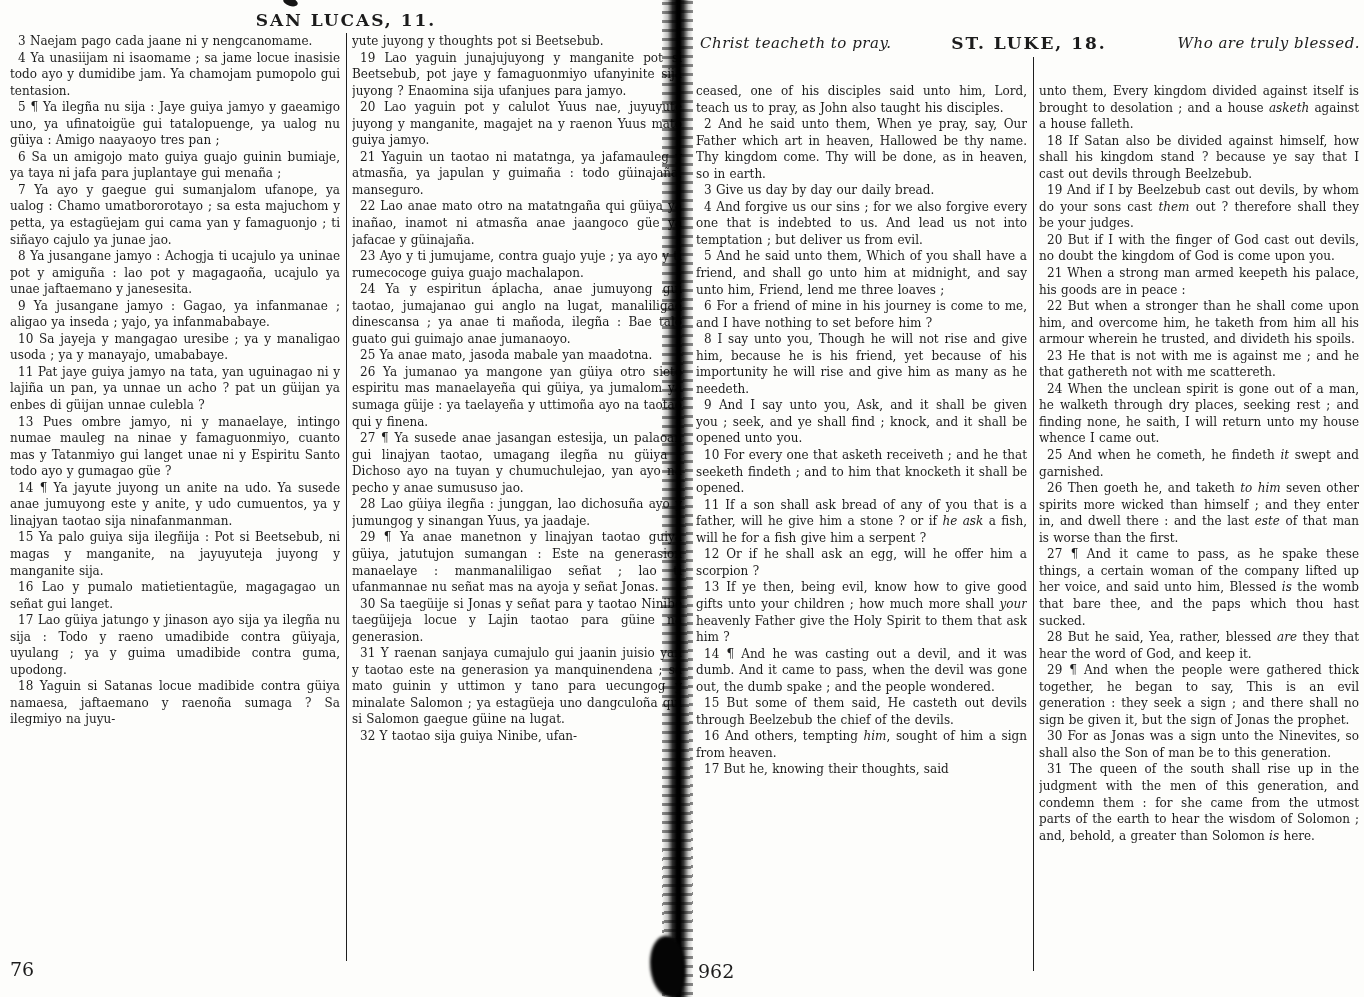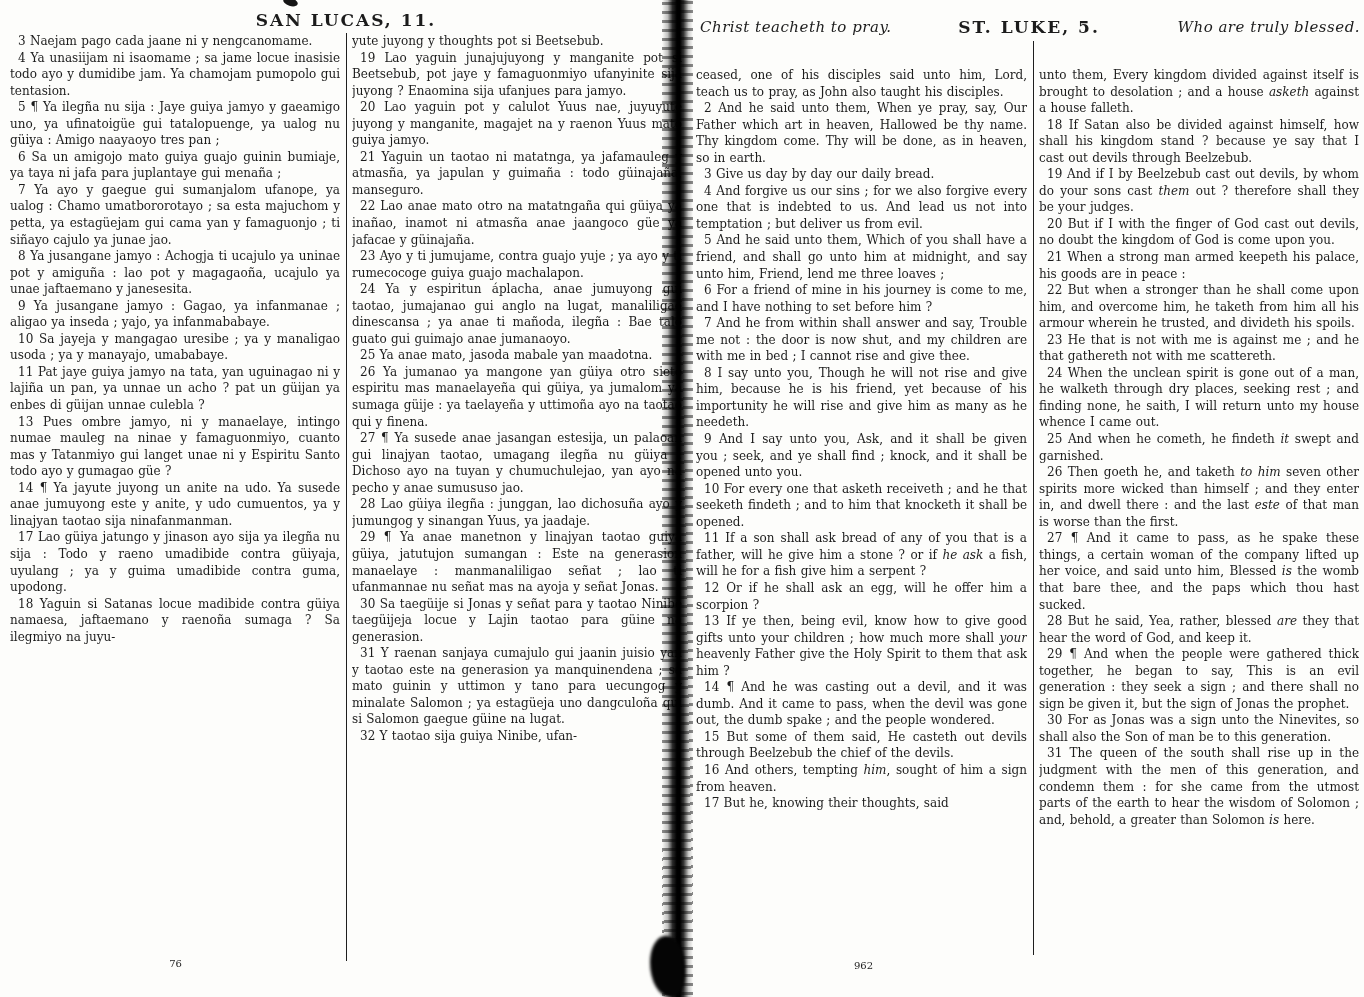--- a/index.html
+++ b/index.html
@@ -21,21 +21,21 @@
   .head-center {
     text-align: center;
     font-size: 17px; font-weight: bold;
     letter-spacing: 2px;
     height: 24px; line-height: 24px;
     white-space: nowrap;
   }
   .page-right .headrow {
     position: relative;
     height: 26px; line-height: 26px;
-    margin-top: 6px;
+    margin-top: 22px;
   }
   .head-side {
     position: absolute; top: 0;
     font-style: italic; font-size: 15px;
     letter-spacing: 0.5px;
     white-space: nowrap;
   }
   .head-left  { left: 4px; }
   .head-right { right: 2px; }
   .page-right .head-center {
@@ -62,22 +62,21 @@
   }
   .page-left .rule  { height: 928px; }
   .page-right .rule { height: 914px; }
 
   .col p { margin: 0; text-indent: 8px; }
   .col p.cont { text-indent: 0; }
   .vnum { white-space: nowrap; }
 
   .pagenum {
     position: absolute;
-    font-size: 10px;
-    text-align: center;
+    font-size: 19px;
     width: 331px;
   }
   .page-left .pagenum  { left: 0; top: 950px; }
   .page-right .pagenum { left: 2px; top: 952px; }
 
   
   .gutter {
     position: absolute; left: 662px; top: 0;
     width: 31px; height: 997px;
     background:
@@ -119,20 +118,22 @@
           <p class="verse"><span class="vnum">4</span> Ya unasiijam ni isaomame&nbsp;; sa jame locue inasisie todo ayo y dumidibe jam. Ya chamojam pumopolo gui tentasion.</p>
           <p class="verse"><span class="vnum">5</span> ¶ Ya ilegña nu sija&nbsp;: Jaye guiya jamyo y gaeamigo uno, ya ufinatoigüe gui tatalopuenge, ya ualog nu güiya&nbsp;: Amigo naayaoyo tres pan&nbsp;;</p>
           <p class="verse"><span class="vnum">6</span> Sa un amigojo mato guiya guajo guinin bumiaje, ya taya ni jafa para juplantaye gui menaña&nbsp;;</p>
           <p class="verse"><span class="vnum">7</span> Ya ayo y gaegue gui sumanjalom ufanope, ya ualog&nbsp;: Chamo umatbororotayo&nbsp;; sa esta majuchom y petta, ya estagüejam gui cama yan y famaguonjo&nbsp;; ti siñayo cajulo ya junae jao.</p>
           <p class="verse"><span class="vnum">8</span> Ya jusangane jamyo&nbsp;: Achogja ti ucajulo ya uninae pot y amiguña&nbsp;: lao pot y magagaoña, ucajulo ya unae jaftaemano y janesesita.</p>
           <p class="verse"><span class="vnum">9</span> Ya jusangane jamyo&nbsp;: Gagao, ya infanmanae&nbsp;; aligao ya inseda&nbsp;; yajo, ya infanmababaye.</p>
           <p class="verse"><span class="vnum">10</span> Sa jayeja y mangagao uresibe&nbsp;; ya y manaligao usoda&nbsp;; ya y manayajo, umababaye.</p>
           <p class="verse"><span class="vnum">11</span> Pat jaye guiya jamyo na tata, yan uguinagao ni y lajiña un pan, ya unnae un acho&nbsp;? pat un güijan ya enbes di güijan unnae culebla&nbsp;?</p>
           <p class="verse"><span class="vnum">13</span> Pues ombre jamyo, ni y manaelaye, intingo numae mauleg na ninae y famaguonmiyo, cuanto mas y Tatanmiyo gui langet unae ni y Espiritu Santo todo ayo y gumagao güe&nbsp;?</p>
           <p class="verse"><span class="vnum">14</span> ¶ Ya jayute juyong un anite na udo. Ya susede anae jumuyong este y anite, y udo cumuentos, ya y linajyan taotao sija ninafanmanman.</p>
+          <p class="verse"><span class="vnum">15</span> Ya palo guiya sija ilegñija&nbsp;: Pot si Beetsebub, ni magas y manganite, na jayuyuteja juyong y manganite sija.</p>
+          <p class="verse"><span class="vnum">16</span> Lao y pumalo matietientagüe, magagagao un señat gui langet.</p>
           <p class="verse"><span class="vnum">17</span> Lao güiya jatungo y jinason ayo sija ya ilegña nu sija&nbsp;: Todo y raeno umadibide contra güiyaja, uyulang&nbsp;; ya y guima umadibide contra guma, upodong.</p>
           <p class="verse"><span class="vnum">18</span> Yaguin si Satanas locue madibide contra güiya namaesa, jaftaemano y raenoña sumaga&nbsp;? Sa ilegmiyo na juyu-</p>
         </div>
       <div class="rule"></div>
       <div class="col c2">
           <p class="verse cont">yute juyong y thoughts pot si Beetsebub.</p>
           <p class="verse"><span class="vnum">19</span> Lao yaguin junajujuyong y manganite pot si Beetsebub, pot jaye y famaguonmiyo ufanyinite sija juyong&nbsp;? Enaomina sija ufanjues para jamyo.</p>
           <p class="verse"><span class="vnum">20</span> Lao yaguin pot y calulot Yuus nae, juyuyute juyong y manganite, magajet na y raenon Yuus mato guiya jamyo.</p>
           <p class="verse"><span class="vnum">21</span> Yaguin un taotao ni matatnga, ya jafamauleg y atmasña, ya japulan y guimaña&nbsp;: todo güinajaña, manseguro.</p>
           <p class="verse"><span class="vnum">22</span> Lao anae mato otro na matatngaña qui güiya ya inañao, inamot ni atmasña anae jaangoco güe ya jafacae y güinajaña.</p>
@@ -150,32 +151,31 @@
     </div>
     <div class="pagenum">76</div>
   </div>
 
   <div class="gutter"></div>
   <div class="gutter-blob"></div>
 
   <div class="page page-right">
     <div class="headrow">
       <span class="head-side head-left">Christ teacheth to pray.</span>
-      <span class="head-center">ST. LUKE, 5.</span>
+      <span class="head-center">ST. LUKE, 18.</span>
       <span class="head-side head-right">Who are truly blessed.</span>
     </div>
     <div class="cols">
       <div class="col c1">
           <p class="verse cont">ceased, one of his disciples said unto him, Lord, teach us to pray, as John also taught his disciples.</p>
           <p class="verse"><span class="vnum">2</span> And he said unto them, When ye pray, say, Our Father which art in heaven, Hallowed be thy name. Thy kingdom come. Thy will be done, as in heaven, so in earth.</p>
           <p class="verse"><span class="vnum">3</span> Give us day by day our daily bread.</p>
           <p class="verse"><span class="vnum">4</span> And forgive us our sins&nbsp;; for we also forgive every one that is indebted to us. And lead us not into temptation&nbsp;; but deliver us from evil.</p>
           <p class="verse"><span class="vnum">5</span> And he said unto them, Which of you shall have a friend, and shall go unto him at midnight, and say unto him, Friend, lend me three loaves&nbsp;;</p>
           <p class="verse"><span class="vnum">6</span> For a friend of mine in his journey is come to me, and I have nothing to set before him&nbsp;?</p>
-          <p class="verse"><span class="vnum">7</span> And he from within shall answer and say, Trouble me not&nbsp;: the door is now shut, and my children are with me in bed&nbsp;; I cannot rise and give thee.</p>
           <p class="verse"><span class="vnum">8</span> I say unto you, Though he will not rise and give him, because he is his friend, yet because of his importunity he will rise and give him as many as he needeth.</p>
           <p class="verse"><span class="vnum">9</span> And I say unto you, Ask, and it shall be given you&nbsp;; seek, and ye shall find&nbsp;; knock, and it shall be opened unto you.</p>
           <p class="verse"><span class="vnum">10</span> For every one that asketh receiveth&nbsp;; and he that seeketh findeth&nbsp;; and to him that knocketh it shall be opened.</p>
           <p class="verse"><span class="vnum">11</span> If a son shall ask bread of any of you that is a father, will he give him a stone&nbsp;? or if <i>he ask</i> a fish, will he for a fish give him a serpent&nbsp;?</p>
           <p class="verse"><span class="vnum">12</span> Or if he shall ask an egg, will he offer him a scorpion&nbsp;?</p>
           <p class="verse"><span class="vnum">13</span> If ye then, being evil, know how to give good gifts unto your children&nbsp;; how much more shall <i>your</i> heavenly Father give the Holy Spirit to them that ask him&nbsp;?</p>
           <p class="verse"><span class="vnum">14</span> ¶ And he was casting out a devil, and it was dumb. And it came to pass, when the devil was gone out, the dumb spake&nbsp;; and the people wondered.</p>
           <p class="verse"><span class="vnum">15</span> But some of them said, He casteth out devils through Beelzebub the chief of the devils.</p>
           <p class="verse"><span class="vnum">16</span> And others, tempting <i>him</i>, sought of him a sign from heaven.</p>
           <p class="verse"><span class="vnum">17</span> But he, knowing their thoughts, said</p>

